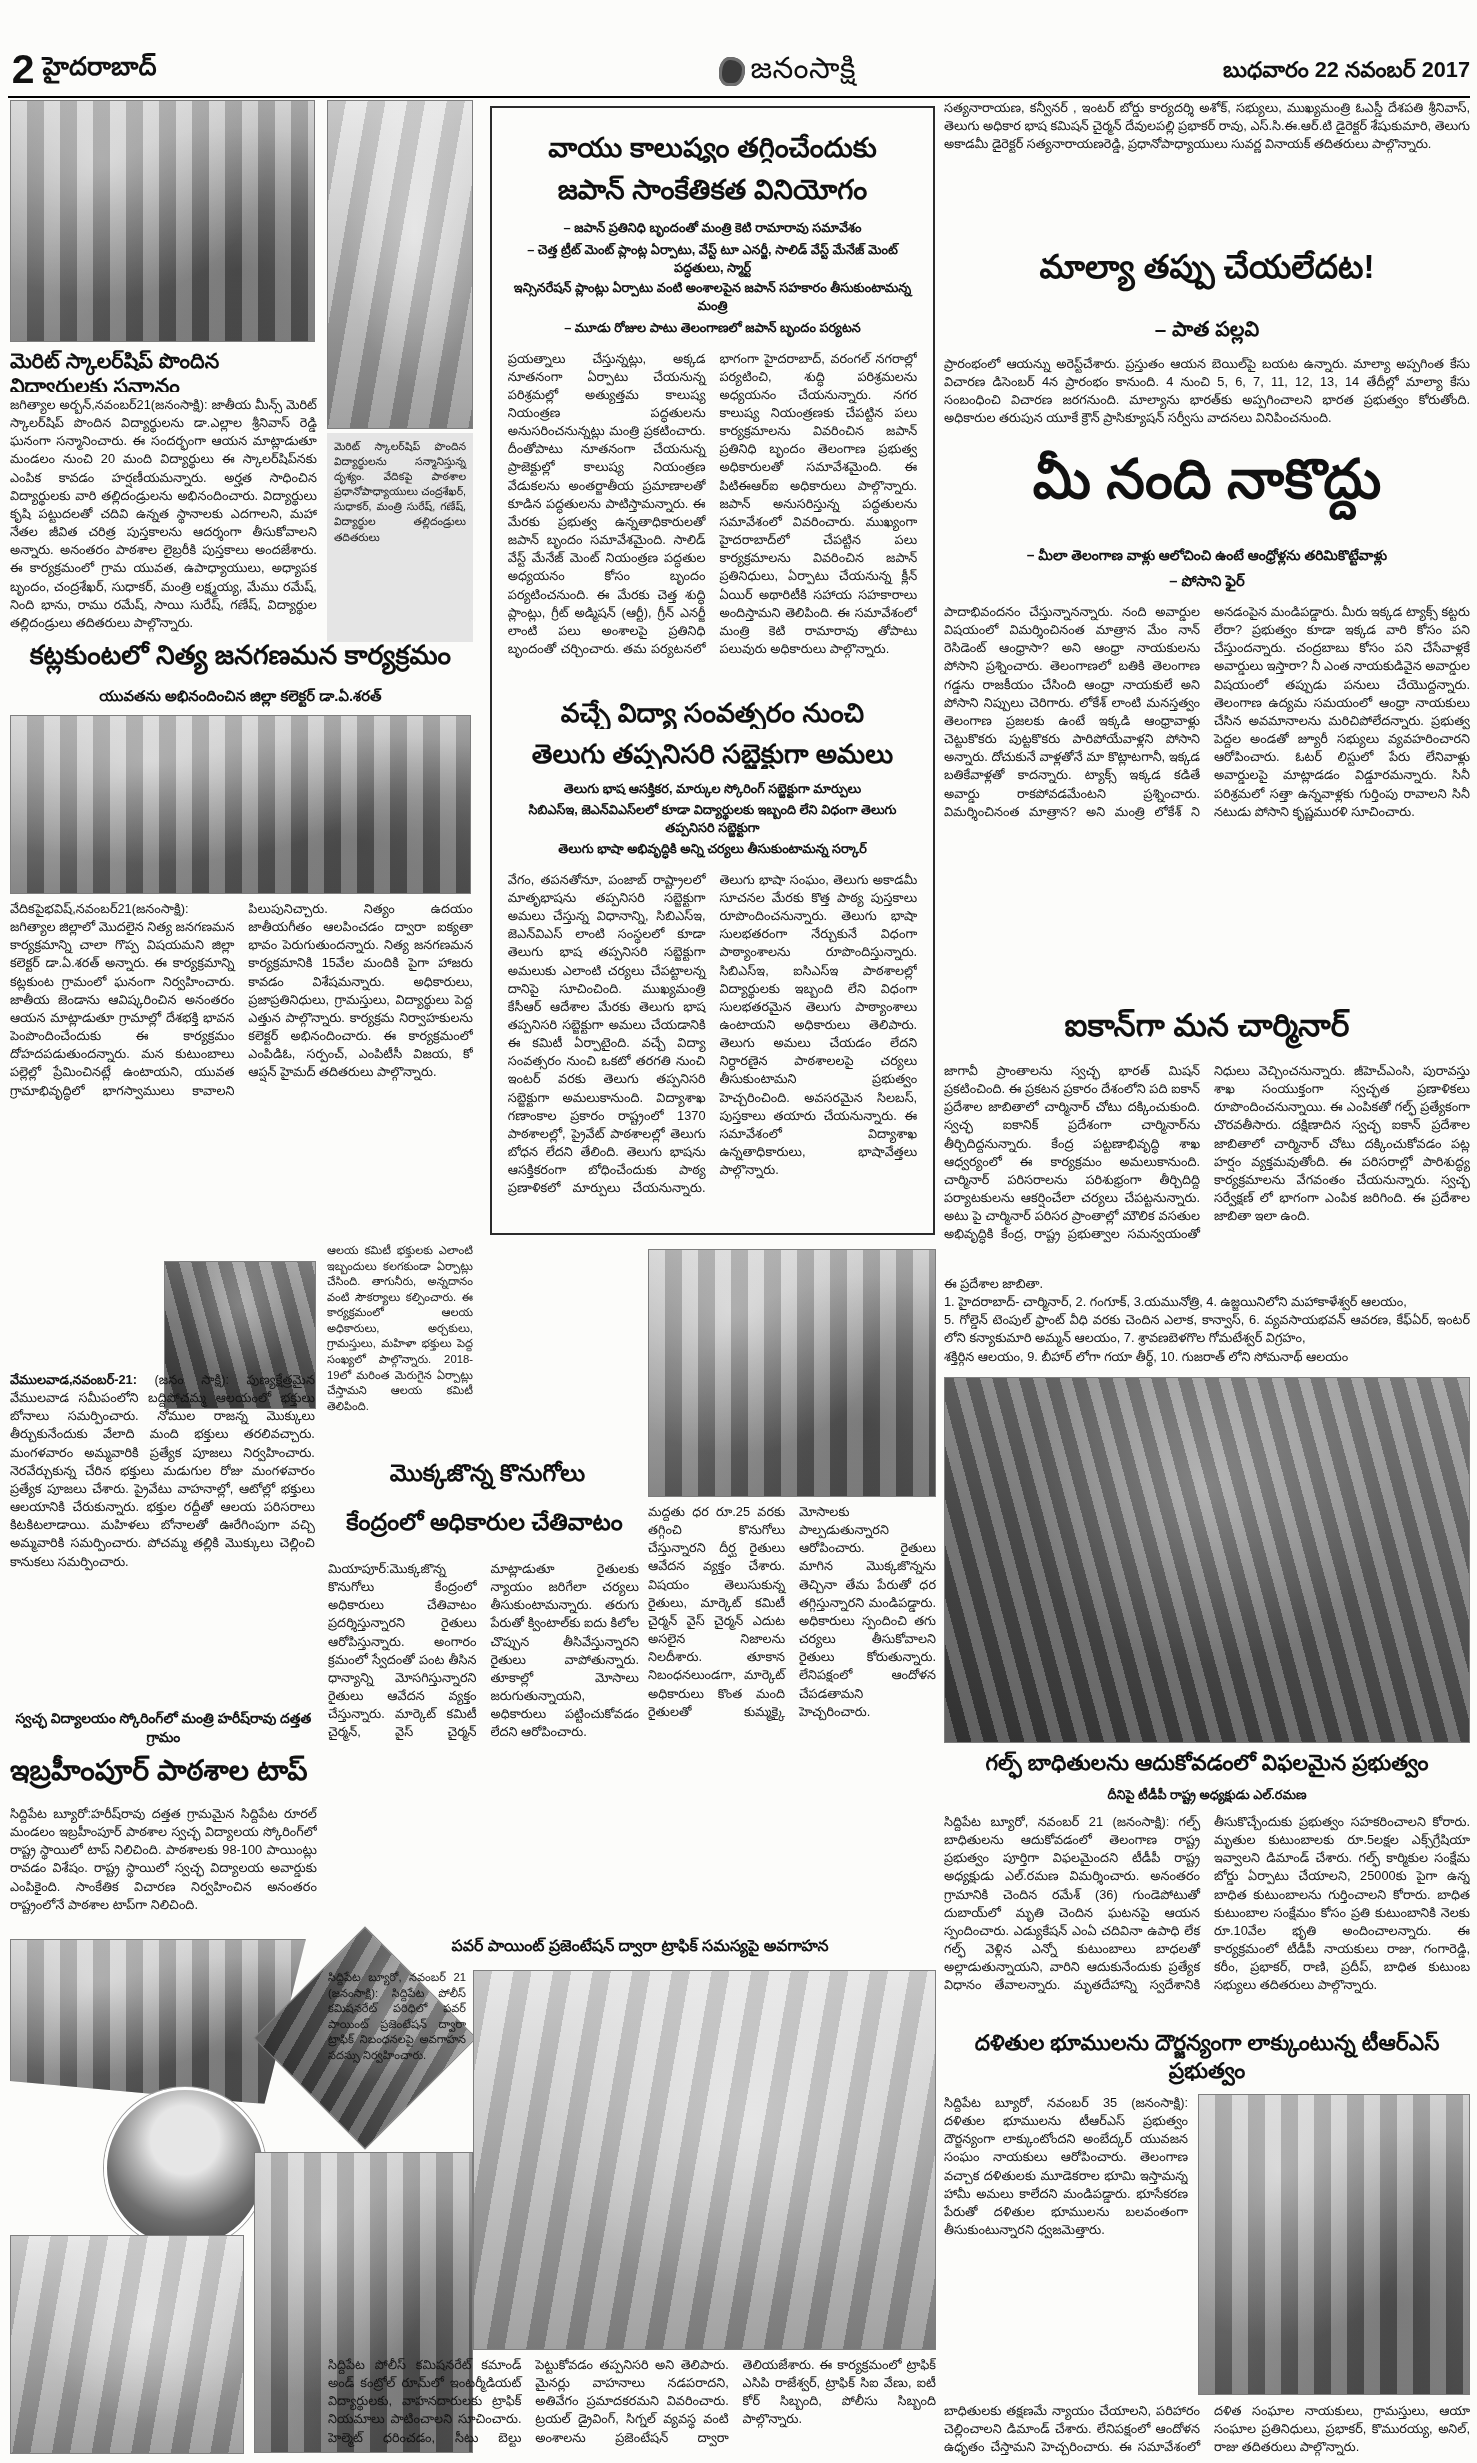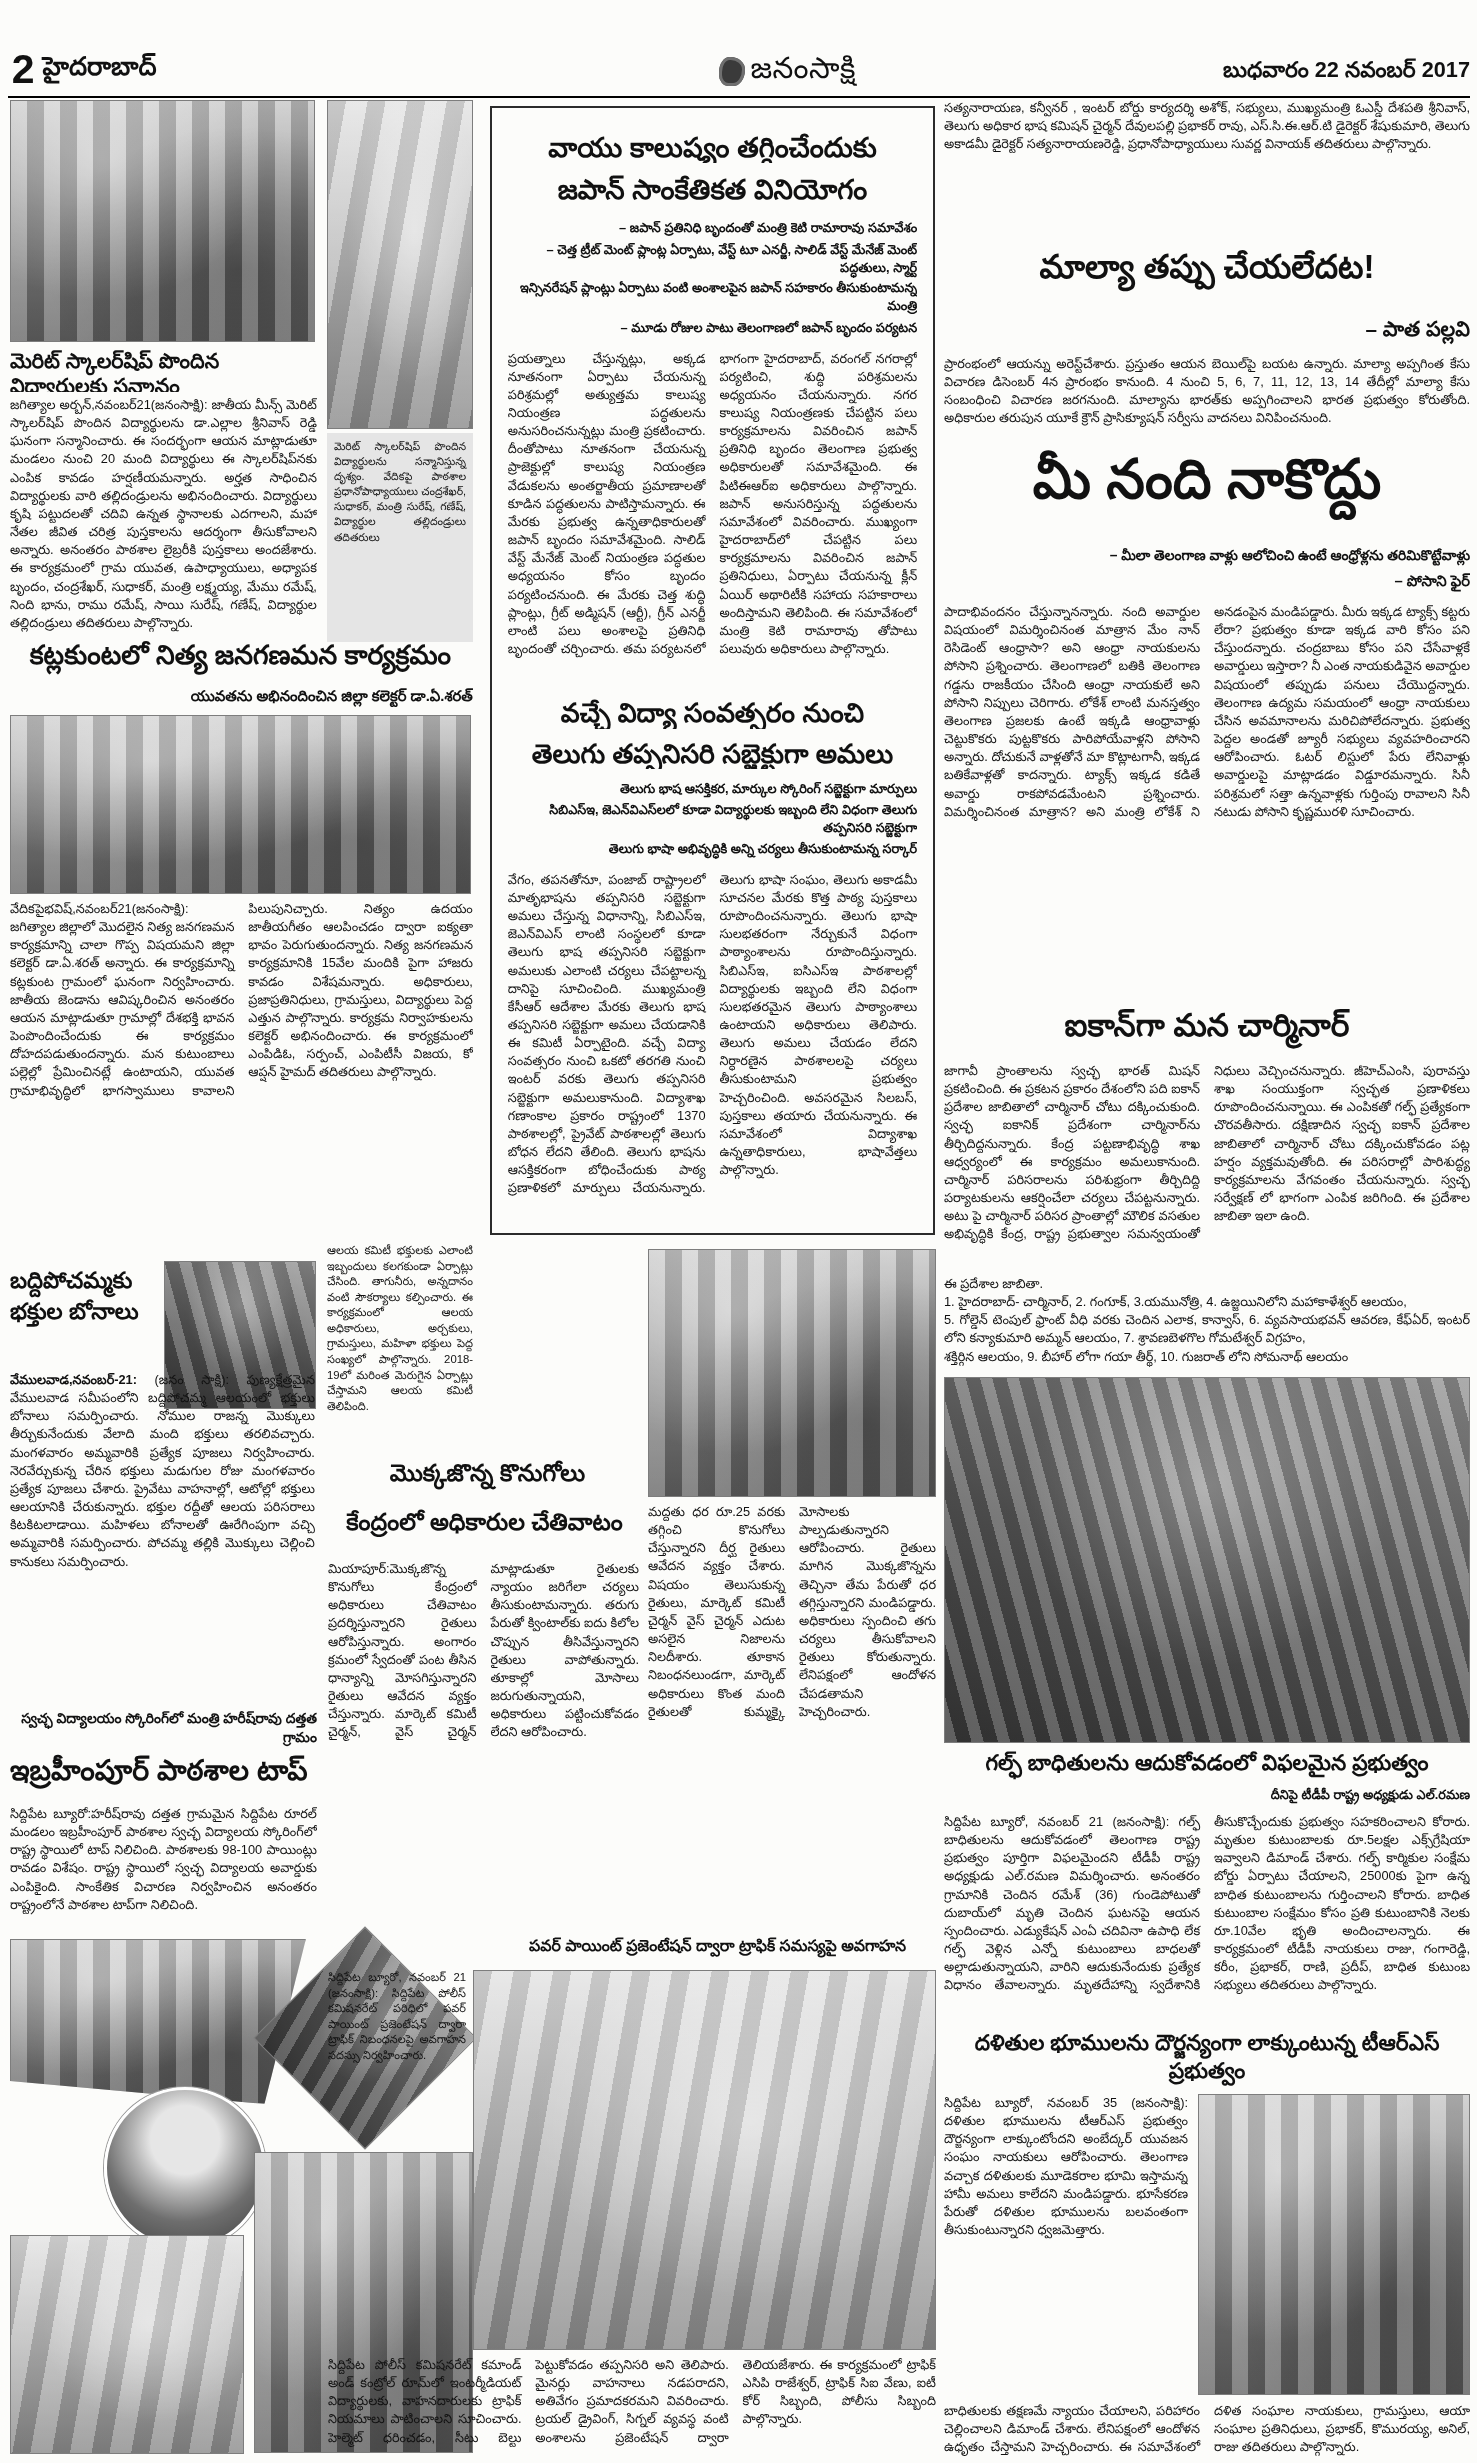--- a/index.html
+++ b/index.html
@@ -5,21 +5,21 @@
   html,body{margin:0;padding:0;background:#e8e8e4;}
   #page{position:relative;width:1478px;height:2464px;margin:0 auto;background:#fcfcfa;color:#111;
         font-family:"Liberation Sans","DejaVu Sans",sans-serif;overflow:hidden;}
   .abs{position:absolute;}
   .bt{font-size:12.8px;line-height:1.42;text-align:justify;overflow:hidden;word-break:break-word;}
   .bt-sm{font-size:11.3px;line-height:1.38;text-align:justify;overflow:hidden;word-break:break-word;}
   .cols2{column-count:2;column-gap:13.8px;}
   .cols3{column-count:3;column-gap:13.8px;}
   .hl{font-weight:bold;text-align:center;overflow:hidden;line-height:1.15;}
   .hl-left{font-weight:bold;text-align:left;overflow:hidden;line-height:1.2;}
-  .sub{font-weight:bold;text-align:right;overflow:hidden;}
+  .sub{font-weight:bold;text-align:center;overflow:hidden;}
   .rule{background:#000;}
   .ph{border:1px solid #7d7d7d;box-sizing:border-box;}
   .ph-crowd{background:linear-gradient(180deg,#c6c6c6 0%,#8f8f8f 45%,#646464 100%);}
   .ph-crowd:after{content:"";display:block;width:100%;height:100%;
      background:repeating-linear-gradient(90deg,rgba(255,255,255,.22) 0 15.8px,rgba(0,0,0,.16) 15.8px 33px),
      radial-gradient(ellipse at 30% 25%,rgba(255,255,255,.45),transparent 55%),
      radial-gradient(ellipse at 75% 70%,rgba(0,0,0,.30),transparent 60%);}
   .ph-dark{background:linear-gradient(200deg,#9a9a9a 0%,#5d5d5d 55%,#3c3c3c 100%);}
   .ph-dark:after{content:"";display:block;width:100%;height:100%;
      background:repeating-linear-gradient(75deg,rgba(255,255,255,.18) 0 11.8px,rgba(0,0,0,.2) 11.8px 25.6px),
@@ -59,21 +59,20 @@
   <div class="abs capgrey" style="left:327px;top:433px;width:146px;height:209px;">మెరిట్ స్కాలర్‌షిప్ పొందిన విద్యార్థులను సన్మానిస్తున్న దృశ్యం. వేదికపై పాఠశాల ప్రధానోపాధ్యాయులు చంద్రశేఖర్, సుధాకర్, మంత్రి సురేష్, గణేష్, విద్యార్థుల తల్లిదండ్రులు తదితరులు</div>
 
   <div class="abs hl-left" style="left:9.9px;top:349px;width:307px;height:43px;font-size:20.7px;">మెరిట్ స్కాలర్‌షిప్ పొందిన విద్యార్థులకు సన్మానం</div>
   <div class="abs bt" style="left:9.9px;top:396px;width:307px;height:240px;">జగిత్యాల అర్బన్,నవంబర్21(జనంసాక్షి): జాతీయ మీన్స్ మెరిట్ స్కాలర్‌షిప్ పొందిన విద్యార్థులను డా.ఎల్లాల శ్రీనివాస్ రెడ్డి ఘనంగా సన్మానించారు. ఈ సందర్భంగా ఆయన మాట్లాడుతూ మండలం నుంచి 20 మంది విద్యార్థులు ఈ స్కాలర్‌షిప్‌నకు ఎంపిక కావడం హర్షణీయమన్నారు. అర్హత సాధించిన విద్యార్థులకు వారి తల్లిదండ్రులను అభినందించారు. విద్యార్థులు కృషి పట్టుదలతో చదివి ఉన్నత స్థానాలకు ఎదగాలని, మహా నేతల జీవిత చరిత్ర పుస్తకాలను ఆదర్శంగా తీసుకోవాలని అన్నారు. అనంతరం పాఠశాల లైబ్రరీకి పుస్తకాలు అందజేశారు. ఈ కార్యక్రమంలో గ్రామ యువత, ఉపాధ్యాయులు, అధ్యాపక బృందం, చంద్రశేఖర్, సుధాకర్, మంత్రి లక్ష్మయ్య, మేము రమేష్, నింది భాను, రాము రమేష్, సాయి సురేష్, గణేష్, విద్యార్థుల తల్లిదండ్రులు తదితరులు పాల్గొన్నారు.</div>
 
   <div class="abs hl" style="left:7.9px;top:640px;width:465px;height:45px;font-size:26.6px;">కట్లకుంటలో నిత్య జనగణమన కార్యక్రమం</div>
   <div class="abs sub" style="left:7.9px;top:688px;width:465px;height:23.6px;font-size:14.8px;">యువతను అభినందించిన జిల్లా కలెక్టర్ డా.ఏ.శరత్</div>
   <div class="abs ph ph-crowd" style="left:9.9px;top:715px;width:461px;height:179px;"></div>
   <div class="abs bt cols2" style="left:9.9px;top:900px;width:463px;height:337px;">వేదికపైభవిష్,నవంబర్21(జనంసాక్షి): జగిత్యాల జిల్లాలో మొదలైన నిత్య జనగణమన కార్యక్రమాన్ని చాలా గొప్ప విషయమని జిల్లా కలెక్టర్ డా.ఏ.శరత్ అన్నారు. ఈ కార్యక్రమాన్ని కట్లకుంట గ్రామంలో ఘనంగా నిర్వహించారు. జాతీయ జెండాను ఆవిష్కరించిన అనంతరం ఆయన మాట్లాడుతూ గ్రామాల్లో దేశభక్తి భావన పెంపొందించేందుకు ఈ కార్యక్రమం దోహదపడుతుందన్నారు. మన కుటుంబాలు పల్లెల్లో ప్రేమించినట్లే ఉంటాయని, యువత గ్రామాభివృద్ధిలో భాగస్వాములు కావాలని పిలుపునిచ్చారు. నిత్యం ఉదయం జాతీయగీతం ఆలపించడం ద్వారా ఐక్యతా భావం పెరుగుతుందన్నారు. నిత్య జనగణమన కార్యక్రమానికి 15వేల మందికి పైగా హాజరు కావడం విశేషమన్నారు. అధికారులు, ప్రజాప్రతినిధులు, గ్రామస్తులు, విద్యార్థులు పెద్ద ఎత్తున పాల్గొన్నారు. కార్యక్రమ నిర్వాహకులను కలెక్టర్ అభినందించారు. ఈ కార్యక్రమంలో ఎంపిడిఓ, సర్పంచ్, ఎంపిటీసీ విజయ, కో ఆప్షన్ హైమద్ తదితరులు పాల్గొన్నారు.</div>
 
-  <div class="abs hl-left" style="left:9.9px;top:1265px;width:150px;height:100px;font-size:22.7px;line-height:1.35;">బద్దిపోచమ్మకు భక్తుల బోనాలు</div>
   <div class="abs ph ph-dark" style="left:164px;top:1261px;width:152px;height:148px;"></div>
   <div class="abs bt" style="left:9.9px;top:1371px;width:305px;height:333px;">
     <span style="font-weight:bold;">వేములవాడ,నవంబర్-21:</span>
     <span>(జనం సాక్షి): పుణ్యక్షేత్రమైన వేములవాడ సమీపంలోని బద్దిపోచమ్మ ఆలయంలో భక్తులు బోనాలు సమర్పించారు. నోముల రాజన్న మొక్కులు తీర్చుకునేందుకు వేలాది మంది భక్తులు తరలివచ్చారు. మంగళవారం అమ్మవారికి ప్రత్యేక పూజలు నిర్వహించారు. నెరవేర్చుకున్న చేరిన భక్తులు మడుగుల రోజు మంగళవారం ప్రత్యేక పూజలు చేశారు. ప్రైవేటు వాహనాల్లో, ఆటోల్లో భక్తులు ఆలయానికి చేరుకున్నారు. భక్తుల రద్దీతో ఆలయ పరిసరాలు కిటకిటలాడాయి. మహిళలు బోనాలతో ఊరేగింపుగా వచ్చి అమ్మవారికి సమర్పించారు. పోచమ్మ తల్లికి మొక్కులు చెల్లించి కానుకలు సమర్పించారు.</span>
   </div>
   <div class="abs bt-sm" style="left:327px;top:1243px;width:146px;height:461px;">ఆలయ కమిటీ భక్తులకు ఎలాంటి ఇబ్బందులు కలగకుండా ఏర్పాట్లు చేసింది. తాగునీరు, అన్నదానం వంటి సౌకర్యాలు కల్పించారు. ఈ కార్యక్రమంలో ఆలయ అధికారులు, అర్చకులు, గ్రామస్తులు, మహిళా భక్తులు పెద్ద సంఖ్యలో పాల్గొన్నారు. 2018-19లో మరింత మెరుగైన ఏర్పాట్లు చేస్తామని ఆలయ కమిటీ తెలిపింది.</div>
 
   <div class="abs sub" style="left:9.9px;top:1710px;width:307px;height:41px;font-size:13.8px;line-height:1.35;">స్వచ్ఛ విద్యాలయం స్కోరింగ్‌లో మంత్రి హరీష్‌రావు దత్తత గ్రామం</div>
   <div class="abs hl-left" style="left:9.9px;top:1753px;width:307px;height:45px;font-size:28.6px;">ఇబ్రహీంపూర్ పాఠశాల టాప్</div>
   <div class="abs bt" style="left:9.9px;top:1805px;width:307px;height:130px;">సిద్దిపేట బ్యూరో:హరీష్‌రావు దత్తత గ్రామమైన సిద్దిపేట రూరల్ మండలం ఇబ్రహీంపూర్ పాఠశాల స్వచ్ఛ విద్యాలయ స్కోరింగ్‌లో రాష్ట్ర స్థాయిలో టాప్ నిలిచింది. పాఠశాలకు 98-100 పాయింట్లు రావడం విశేషం. రాష్ట్ర స్థాయిలో స్వచ్ఛ విద్యాలయ అవార్డుకు ఎంపికైంది. సాంకేతిక విచారణ నిర్వహించిన అనంతరం రాష్ట్రంలోనే పాఠశాల టాప్‌గా నిలిచింది.</div>

